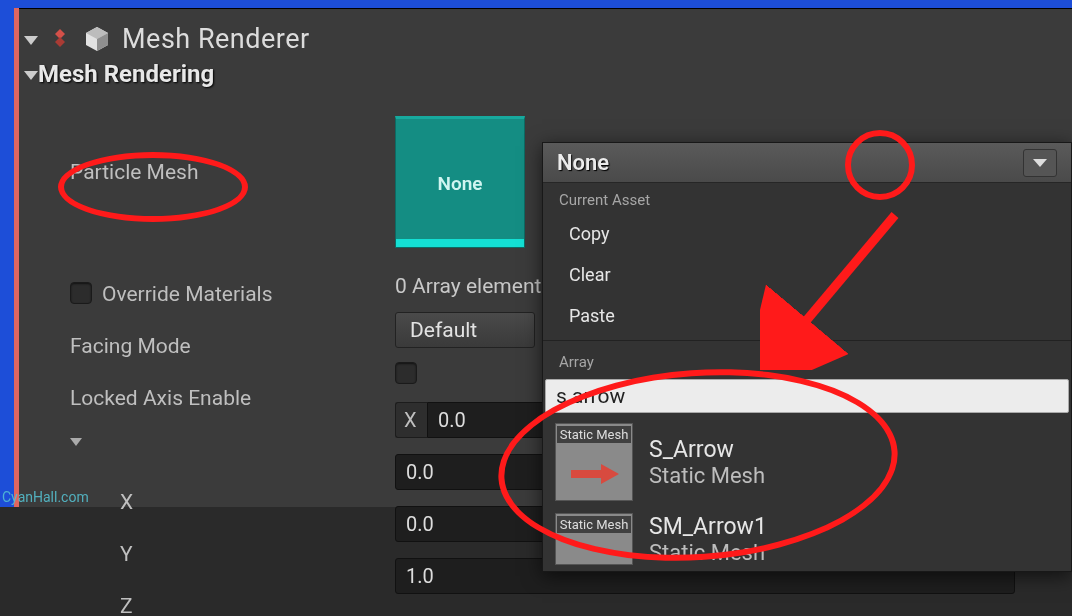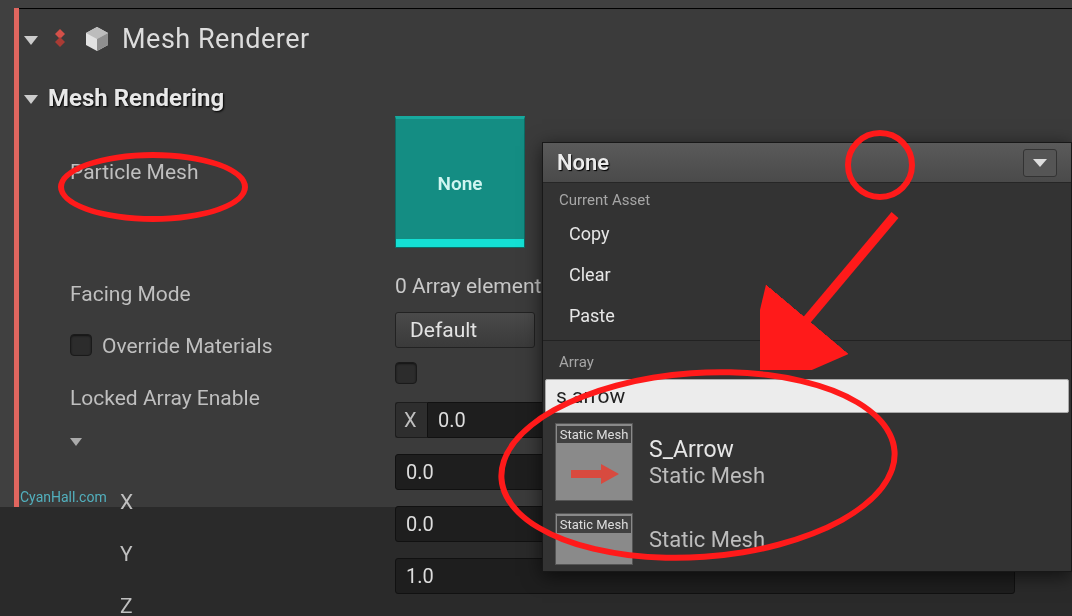--- a/index.html
+++ b/index.html
@@ -1,30 +1,30 @@
 <!DOCTYPE html>
 <html><head>
 <meta charset="utf-8">
 <style>
   * { margin:0; padding:0; box-sizing:border-box; font-family:"Segoe UI",Roboto,Arial,sans-serif; -webkit-font-smoothing:antialiased; }
   html,body { width:1072px; height:616px; overflow:hidden; background:#2a2a2a; }
-  .frame { position:relative; width:1072px; height:507px; background:#404040; }
+  .frame { position:relative; width:1072px; height:507px; background:#1d4ed8; }
   .panel { position:absolute; left:14px; top:8px; right:0; bottom:0; background:#3b3b3b; border-top:1px solid #000; }
   .accent { position:absolute; left:14px; top:8px; width:5px; bottom:0; background:#e0665f; }
 
   
   .hdr { position:absolute; left:24px; top:18px; right:10px; height:42px; display:flex; align-items:center; gap:10px; }
   .tri { width:0; height:0; border-left:7px solid transparent; border-right:7px solid transparent; border-top:9px solid #ccc; transform:translateY(1px); }
   .mod-ico { width:24px; height:24px; position:relative; }
   .mod-ico svg { position:absolute; left:0; top:0; width:100%; height:100%; }
   .cube { width:30px; height:30px; }
   .hdr-title { color:#dcdcdc; font-size:27px; font-weight:400; letter-spacing:.5px; }
 
   
-  .sect { position:absolute; left:24px; top:84px; display:flex; align-items:center; gap:10px; }
+  .sect { position:absolute; left:24px; top:60px; display:flex; align-items:center; }
   .sect .tri { border-top-color:#ccc; }
   .sect-title { color:#e8e8e8; font-size:24px; font-weight:700; text-shadow:1px 1px 2px #000; }
 
   
   .labels { position:absolute; left:60px; top:160px; width:300px; color:#bfbfbf; font-size:21px; }
   .lbl { height:52px; display:flex; align-items:flex-start; gap:10px; }
   .lbl.indent1 { padding-left:10px; }
   .lbl.indent3 { padding-left:60px; }
   .cb { width:22px; height:22px; border-radius:4px; background:#2c2c2c; border:1px solid #1a1a1a; box-shadow:inset 0 1px 2px rgba(0,0,0,.6); flex:none; }
   .tri-sm { width:0; height:0; border-left:6px solid transparent; border-right:6px solid transparent; border-top:8px solid #aaa; }
@@ -53,21 +53,21 @@
   .dd-row .t1 { color:#e6e6e6; font-size:23px; }
   .dd-row .t2 { color:#bdbdbd; font-size:22px; }
   .dd-thumb { width:78px; height:78px; background:#8a8a8a; border:1px solid #555; position:relative; flex:none; display:flex; flex-direction:column; align-items:center; justify-content:flex-start; }
   .dd-thumb .tag { background:rgba(50,50,50,.85); color:#ddd; font-size:13px; line-height:15px; padding:1px 3px; margin-top:2px; text-align:center; }
   .dd-thumb.half { height:52px; overflow:hidden; }
 
   
   .anno { position:absolute; inset:0; pointer-events:none; z-index:100; }
   .ring { position:absolute; border:6px solid #ff1a1a; border-radius:50%; }
 
-  .watermark { position:absolute; left:20px; bottom:2px; color:#56c4d4; font-size:14px; opacity:.85; z-index:200; }
+  .watermark { position:absolute; left:2px; bottom:2px; color:#56c4d4; font-size:14px; opacity:.85; z-index:200; }
 </style>
 </head>
 <body>
 
 <div class="frame">
   <div class="panel"></div>
   <div class="accent"></div>
 
   <div class="hdr">
     <div class="tri"></div>
@@ -91,28 +91,28 @@
     <div class="tri"></div>
     <span class="sect-title">Mesh Rendering</span>
   </div>
 
   <div class="labels">
     <div class="lbl indent1">
       <span>Particle Mesh</span>
     </div>
     <div style="height:70px"></div>
     <div class="lbl indent1">
-      <span>Facing Mode</span>
-    </div>
-    <div class="lbl indent1">
       <div class="cb"></div>
       <span>Override Materials</span>
     </div>
     <div class="lbl indent1">
-      <span>Locked Array Enable</span>
+      <span>Facing Mode</span>
+    </div>
+    <div class="lbl indent1">
+      <span>Locked Axis Enable</span>
     </div>
     <div class="lbl indent1">
       <div class="tri-sm"></div>
     </div>
     <div class="lbl indent3">
         <span>X</span>
       </div>
     <div class="lbl indent3">
         <span>Y</span>
       </div>
@@ -171,20 +171,21 @@
       <div>
         <div class="t1">S_Arrow</div>
         <div class="t2">Static Mesh</div>
       </div>
     </div>
     <div class="dd-row">
       <div class="dd-thumb half">
         <div class="tag">Static Mesh</div>
       </div>
       <div>
+        <div class="t1">SM_Arrow1</div>
         <div class="t2">Static Mesh</div>
       </div>
     </div>
   </div>
 
   <div class="anno">
     <div class="ring" style="left:58px; top:152px; width:190px; height:70px;"></div>
     <div class="ring" style="left:845px; top:130px; width:70px;  height:70px;"></div>
     <div class="ring" style="left:498px; top:370px; width:400px; height:190px; transform:rotate(-4deg);"></div>
     <svg style="position:absolute; left:760px; top:200px; width:180px; height:170px;">

